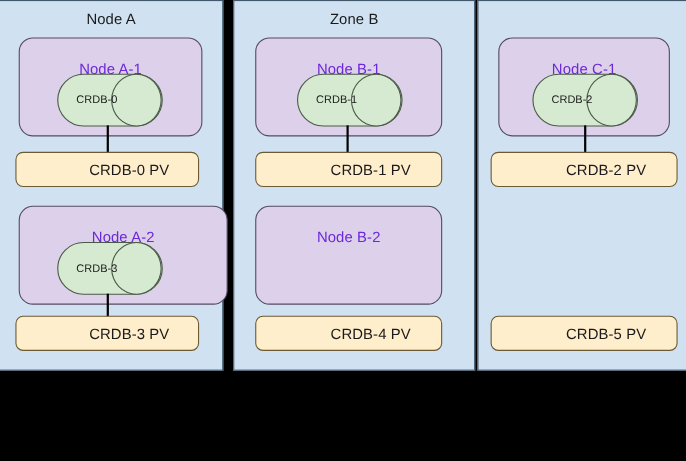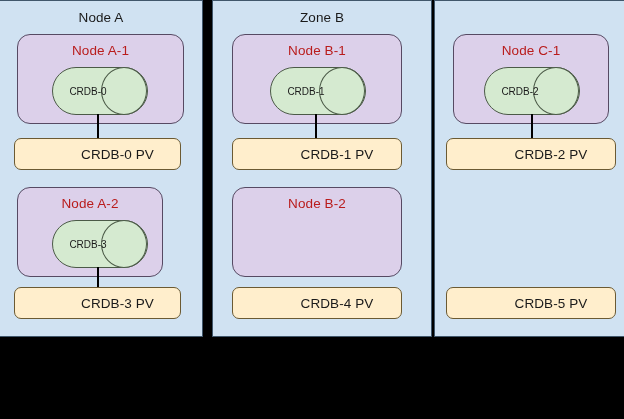--- a/index.html
+++ b/index.html
@@ -50,32 +50,32 @@
   
   .node {
     position: absolute;
     background: #dcd0ea;
     border: 1px solid #564a63;
     border-radius: 13px;
     box-sizing: border-box;
   }
   .node-title {
     position: absolute;
-    top: 8px;
+    top: 20px;
     left: 0;
     right: 0;
     text-align: center;
     font-size: 13.5px;
-    color: #b91c1c;
+    color: #6d28d9;
     letter-spacing: 0.1px;
   }
 
   
   #node-a1 { left: 17px;  top: 33px;  width: 167px; height: 90px; }
-  #node-a2 { left: 17px;  top: 186px; width: 146px; height: 90px; }
+  #node-a2 { left: 17px;  top: 186px; width: 190px; height: 90px; }
   #node-b1 { left: 19px;  top: 33px;  width: 170px; height: 90px; }
   #node-b2 { left: 19px;  top: 186px; width: 170px; height: 90px; }
   #node-c1 { left: 18px;  top: 33px;  width: 156px; height: 90px; }
 
   
   .cylinder {
     position: absolute;
     width: 96px;
     height: 48px;
   }

